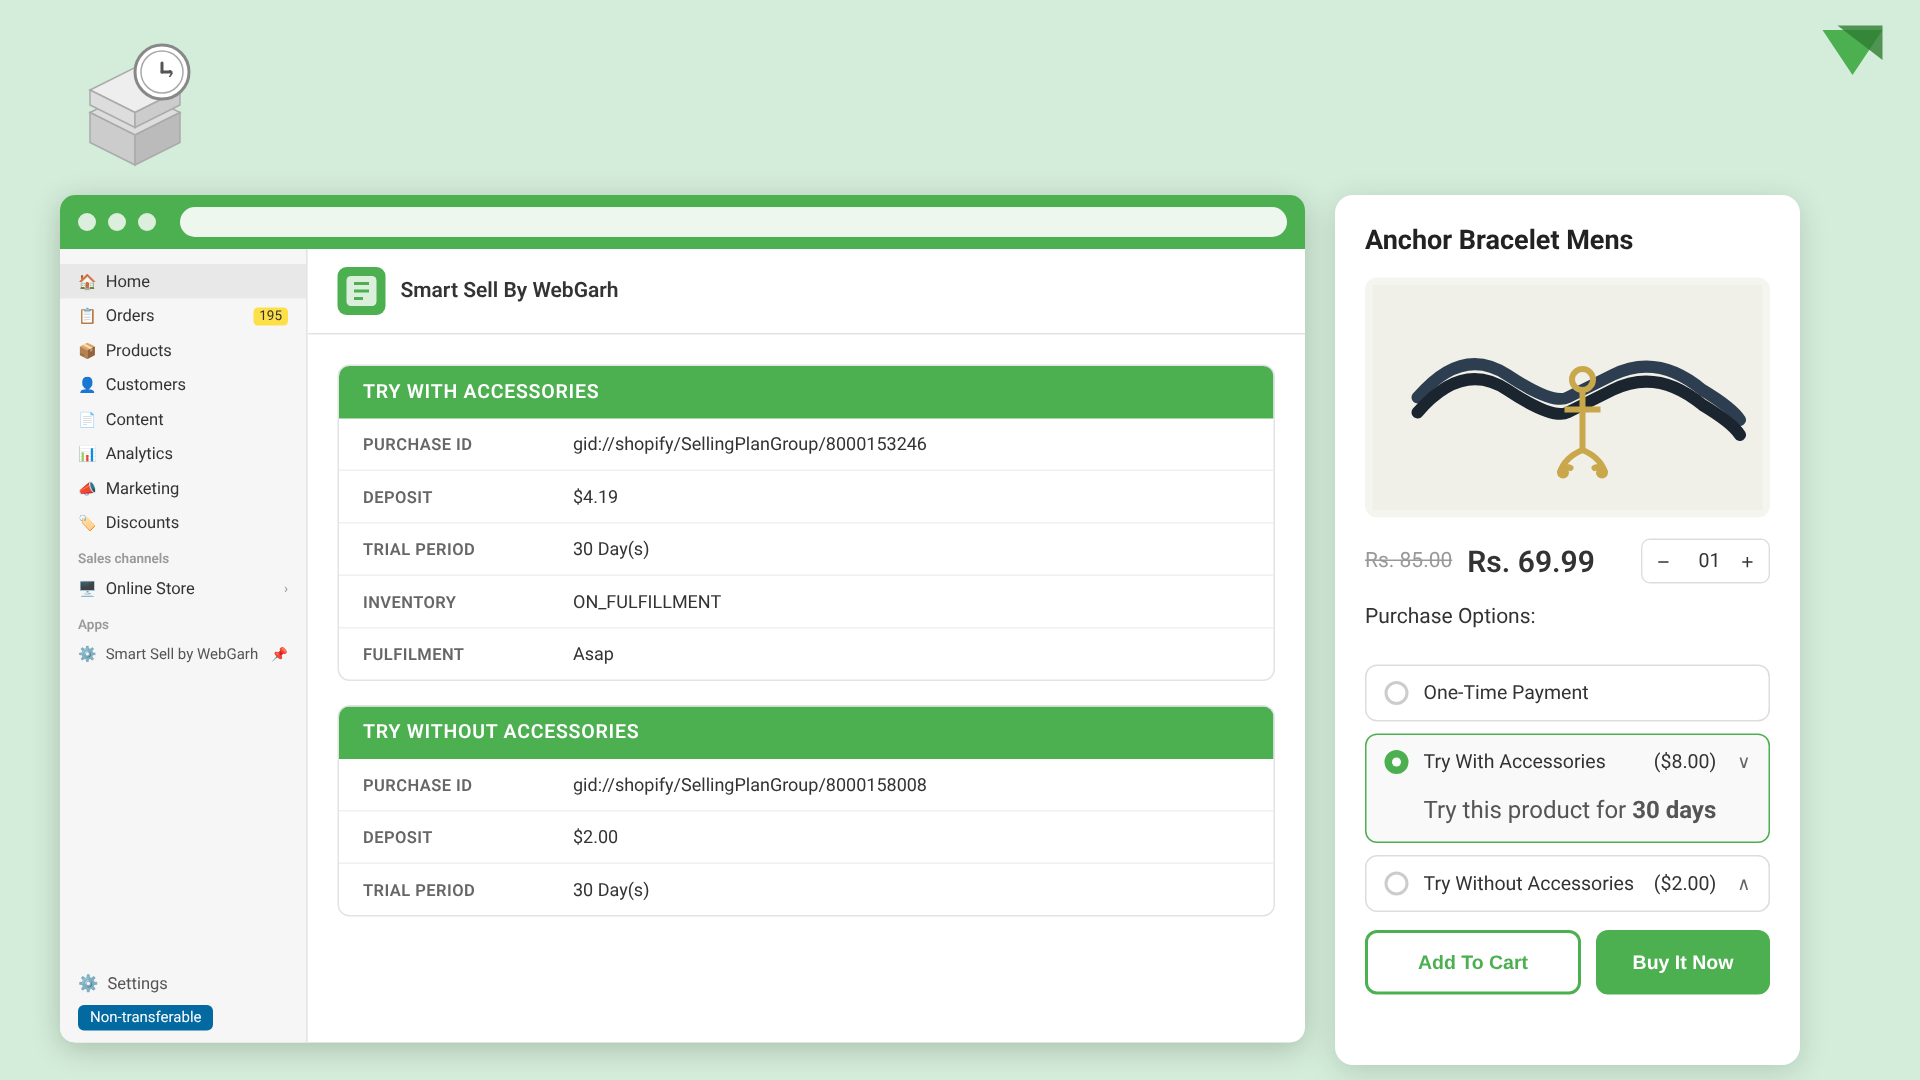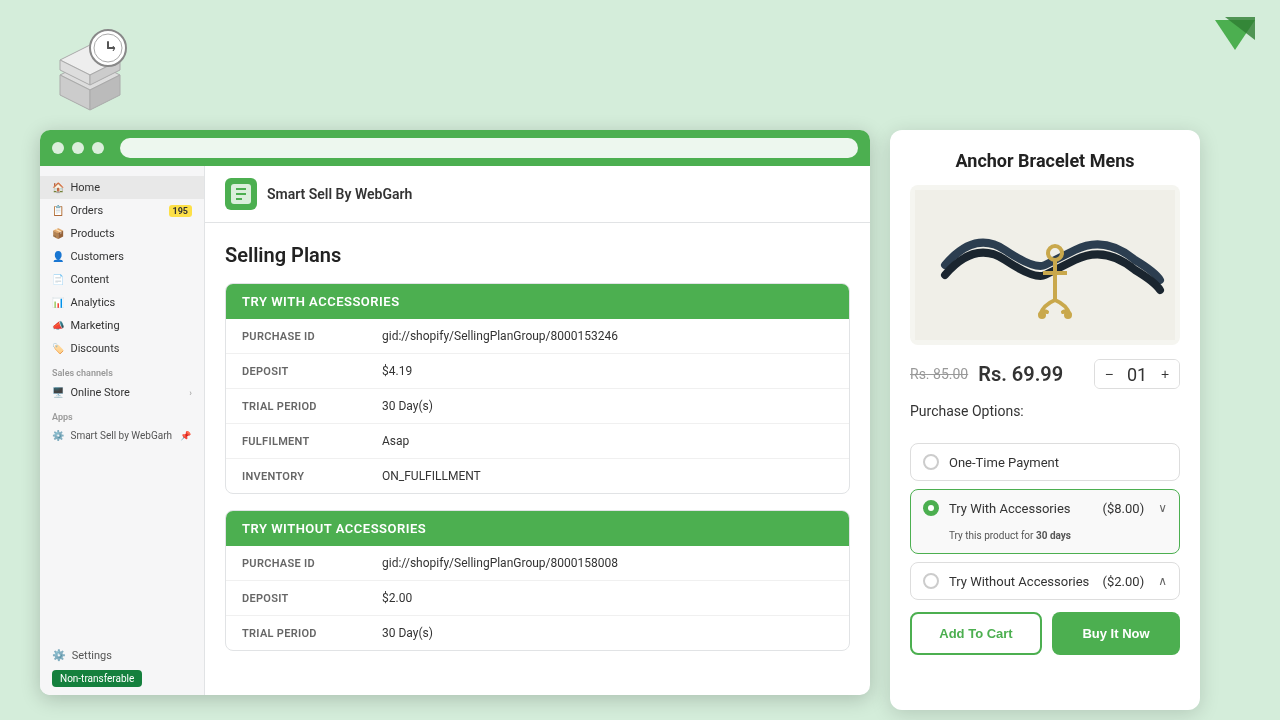--- a/index.html
+++ b/index.html
@@ -100,21 +100,20 @@
       cursor: pointer;
     }
     .sidebar-item .icon { color: #666; font-size: 10px; }
     .sidebar-badge {
       margin-left: auto;
       background: #fde047;
       border-radius: 3px;
       padding: 1px 4px;
       font-size: 9px;
       color: #333;
-      font-weight: bold;
     }
     .sidebar-section-title {
       font-size: 9px;
       color: #999;
       padding: 8px 12px 3px;
       font-weight: 600;
     }
     .sidebar-item.active { background: #e8e8e8; }
     .sidebar-item.small { font-size: 10px; color: #555; }
 
@@ -198,21 +197,21 @@
     }
     .sidebar-settings {
       display: flex;
       align-items: center;
       gap: 6px;
       font-size: 11px;
       color: #555;
       padding: 4px 0;
     }
     .non-transferable {
-      background: #15803d;
+      background: #0369a1;
       color: white;
       font-size: 10px;
       padding: 3px 8px;
       border-radius: 4px;
       margin-top: 4px;
       display: inline-block;
     }
 
     
     .product-card {
@@ -223,21 +222,20 @@
       margin-left: 20px;
       padding: 20px;
       height: 580px;
       overflow-y: auto;
       flex-shrink: 0;
     }
     .product-title {
       font-size: 18px;
       font-weight: 700;
       color: #222;
-      text-align: center;
       margin-bottom: 14px;
     }
     .product-image {
       width: 100%;
       height: 160px;
       background: #f5f5f0;
       border-radius: 8px;
       margin-bottom: 14px;
       display: flex;
       align-items: center;
@@ -277,21 +275,21 @@
       cursor: pointer;
       font-size: 14px;
       display: flex;
       align-items: center;
       justify-content: center;
       color: #333;
     }
     .qty-value {
       width: 28px;
       text-align: right;
-      font-size: 18px;
+      font-size: 13px;
       color: #333;
       padding: 0 4px;
     }
     .purchase-options-title {
       font-size: 14px;
       font-weight: 400;
       color: #333;
       margin-bottom: 24px;
     }
     .option-item {
@@ -336,21 +334,21 @@
     .option-price {
       font-size: 13px;
       color: #333;
       margin-right: 4px;
     }
     .chevron-icon {
       font-size: 12px;
       color: #666;
     }
     .trial-text {
-      font-size: 10px;
+      font-size: 16px;
       color: #555;
       padding: 4px 0 6px 26px;
     }
     .trial-text strong {
       font-weight: 700;
     }
     .option-expanded {
       background: #f9f9f9;
     }
     .cart-row {
@@ -364,21 +362,20 @@
       border: 2px solid #4CAF50;
       background: white;
       color: #4CAF50;
       border-radius: 8px;
       font-size: 13px;
       font-weight: 600;
       cursor: pointer;
     }
     .btn-buy-now {
       flex: 1;
-      padding: 12px;
       border: none;
       background: #4CAF50;
       color: white;
       border-radius: 8px;
       font-size: 13px;
       font-weight: 600;
       cursor: pointer;
     }
   </style>
 </head>
@@ -490,45 +487,44 @@
               <rect x="5" y="5" width="20" height="20" rx="3" fill="white" opacity="0.8"></rect>
               <line x1="10" y1="10" x2="20" y2="10" stroke="#4CAF50" stroke-width="2"></line>
               <line x1="10" y1="15" x2="20" y2="15" stroke="#4CAF50" stroke-width="2"></line>
               <line x1="10" y1="20" x2="16" y2="20" stroke="#4CAF50" stroke-width="2"></line>
             </svg>
           </div>
           <span class="app-name">Smart Sell By WebGarh</span>
         </div>
 
         <div class="content-area">
-          <h2 class="page-title">Selling Plans</h2>
 
           <div class="plan-card">
             <div class="plan-header">TRY WITH ACCESSORIES</div>
             <table class="plan-table">
               <tbody>
                   <tr>
                 <td>PURCHASE ID</td>
                 <td>gid://shopify/SellingPlanGroup/8000153246</td>
               </tr>
               <tr>
                 <td>DEPOSIT</td>
                 <td>$4.19</td>
               </tr>
               <tr>
                 <td>TRIAL PERIOD</td>
                 <td>30 Day(s)</td>
               </tr>
               <tr>
+                <td>INVENTORY</td>
+                <td>ON_FULFILLMENT</td>
+              </tr>
+              <tr>
                 <td>FULFILMENT</td>
                 <td>Asap</td>
-              </tr>
-              <tr>
-                <td>INVENTORY</td>
-                <td>ON_FULFILLMENT</td>
               </tr>
             </tbody>
               </table>
           </div>
 
           <div class="plan-card">
             <div class="plan-header">TRY WITHOUT ACCESSORIES</div>
             <table class="plan-table">
               <tbody>
                   <tr>

